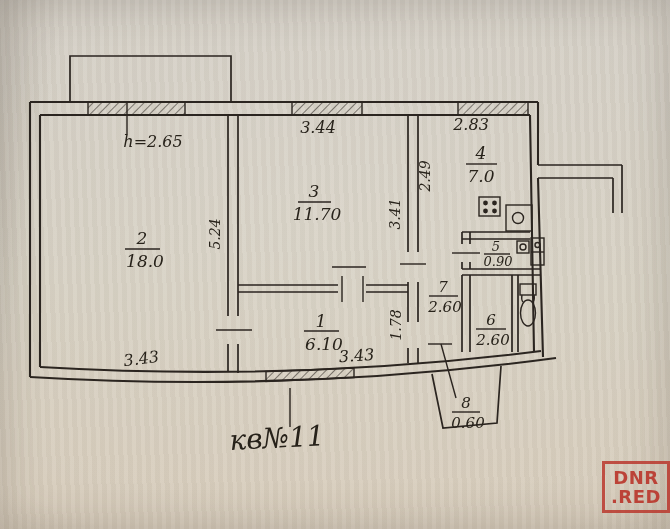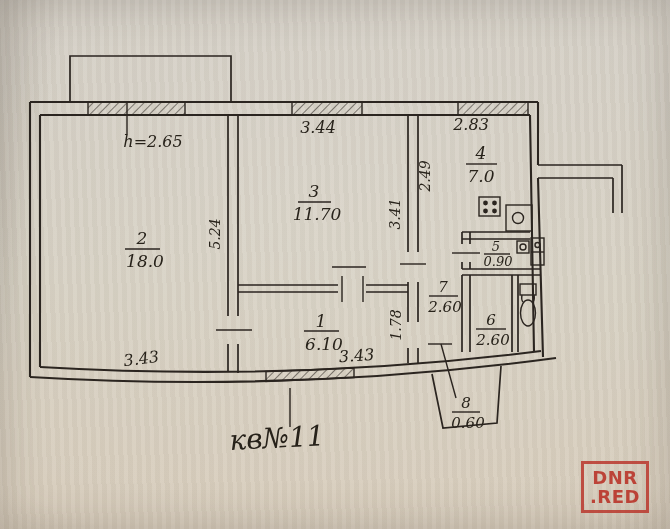--- a/index.html
+++ b/index.html
@@ -15,21 +15,21 @@
   .plan-svg { position:absolute; left:0; top:0; }
   .ink { stroke:#2b2520; fill:none; stroke-width:1.7; }
   .outer { stroke-width:2.1; }
   .thin { stroke-width:1.4; }
   .lbl {
     font-family:"DejaVu Serif", serif; font-style:italic;
     fill:#27221a; stroke:none; text-anchor:middle;
   }
   .kv { font-family:"DejaVu Serif", serif; font-style:italic; fill:#27221a; }
   .watermark {
-    position:absolute; right:21px; bottom:16px; width:62px; height:46px;
+    position:absolute; right:0; bottom:16px; width:62px; height:46px;
     border:3px solid rgba(186,55,45,0.85);
     color:rgba(186,55,45,0.92);
     display:flex; flex-direction:column; align-items:center; justify-content:center;
     font-family:"DejaVu Sans", sans-serif; font-weight:bold;
     font-size:18px; line-height:1.08; letter-spacing:0.5px;
   }
 </style>
 </head>
 <body>
 

